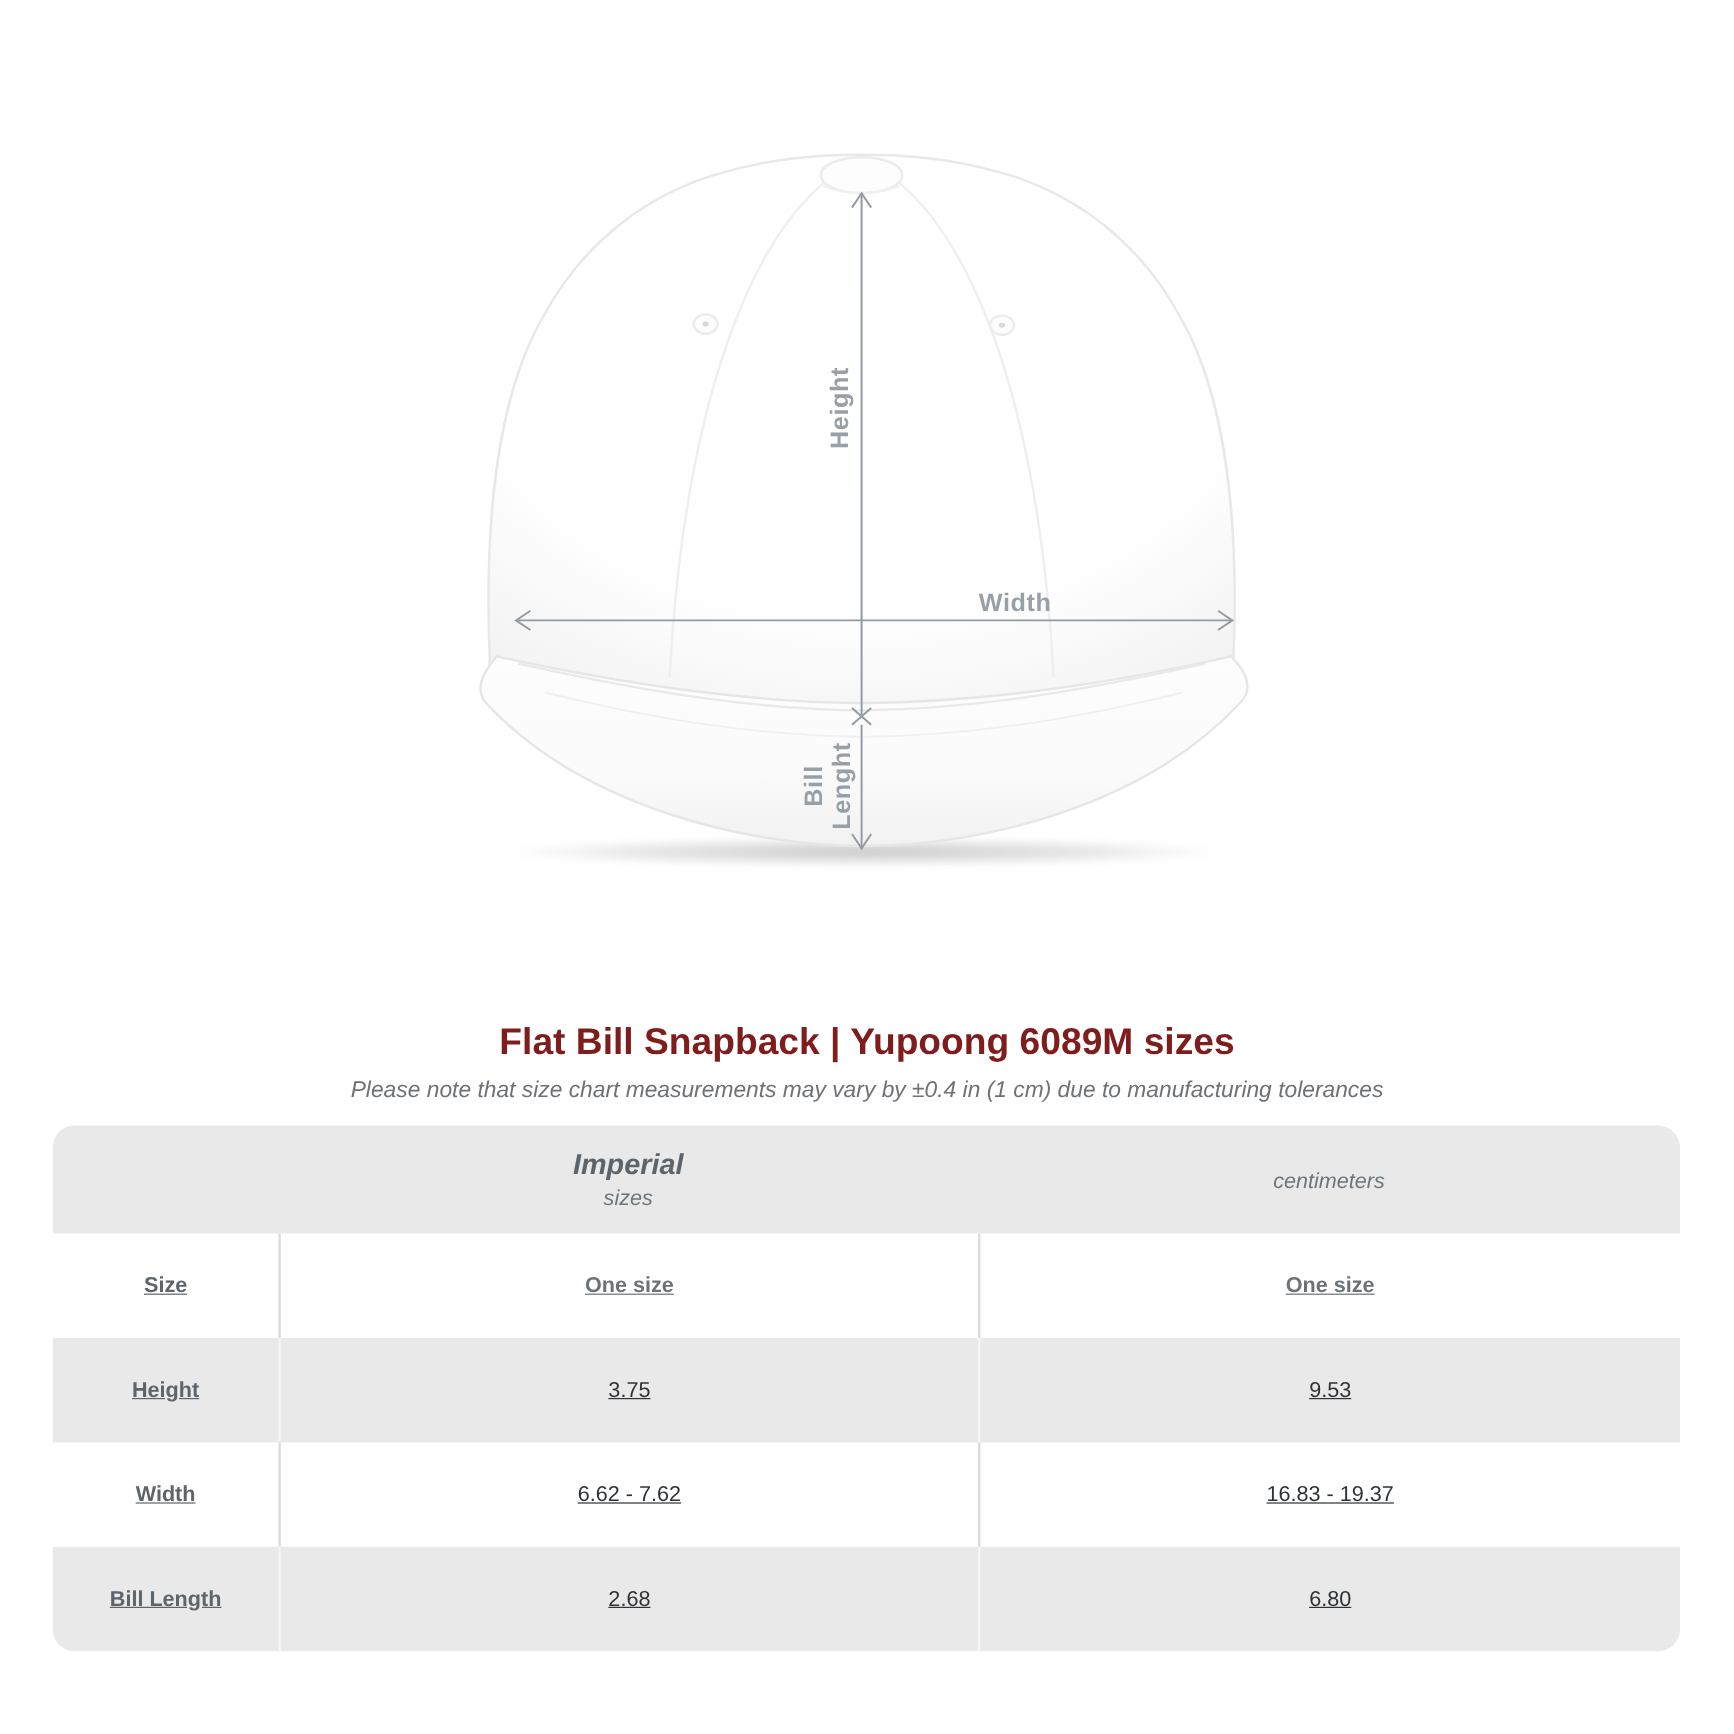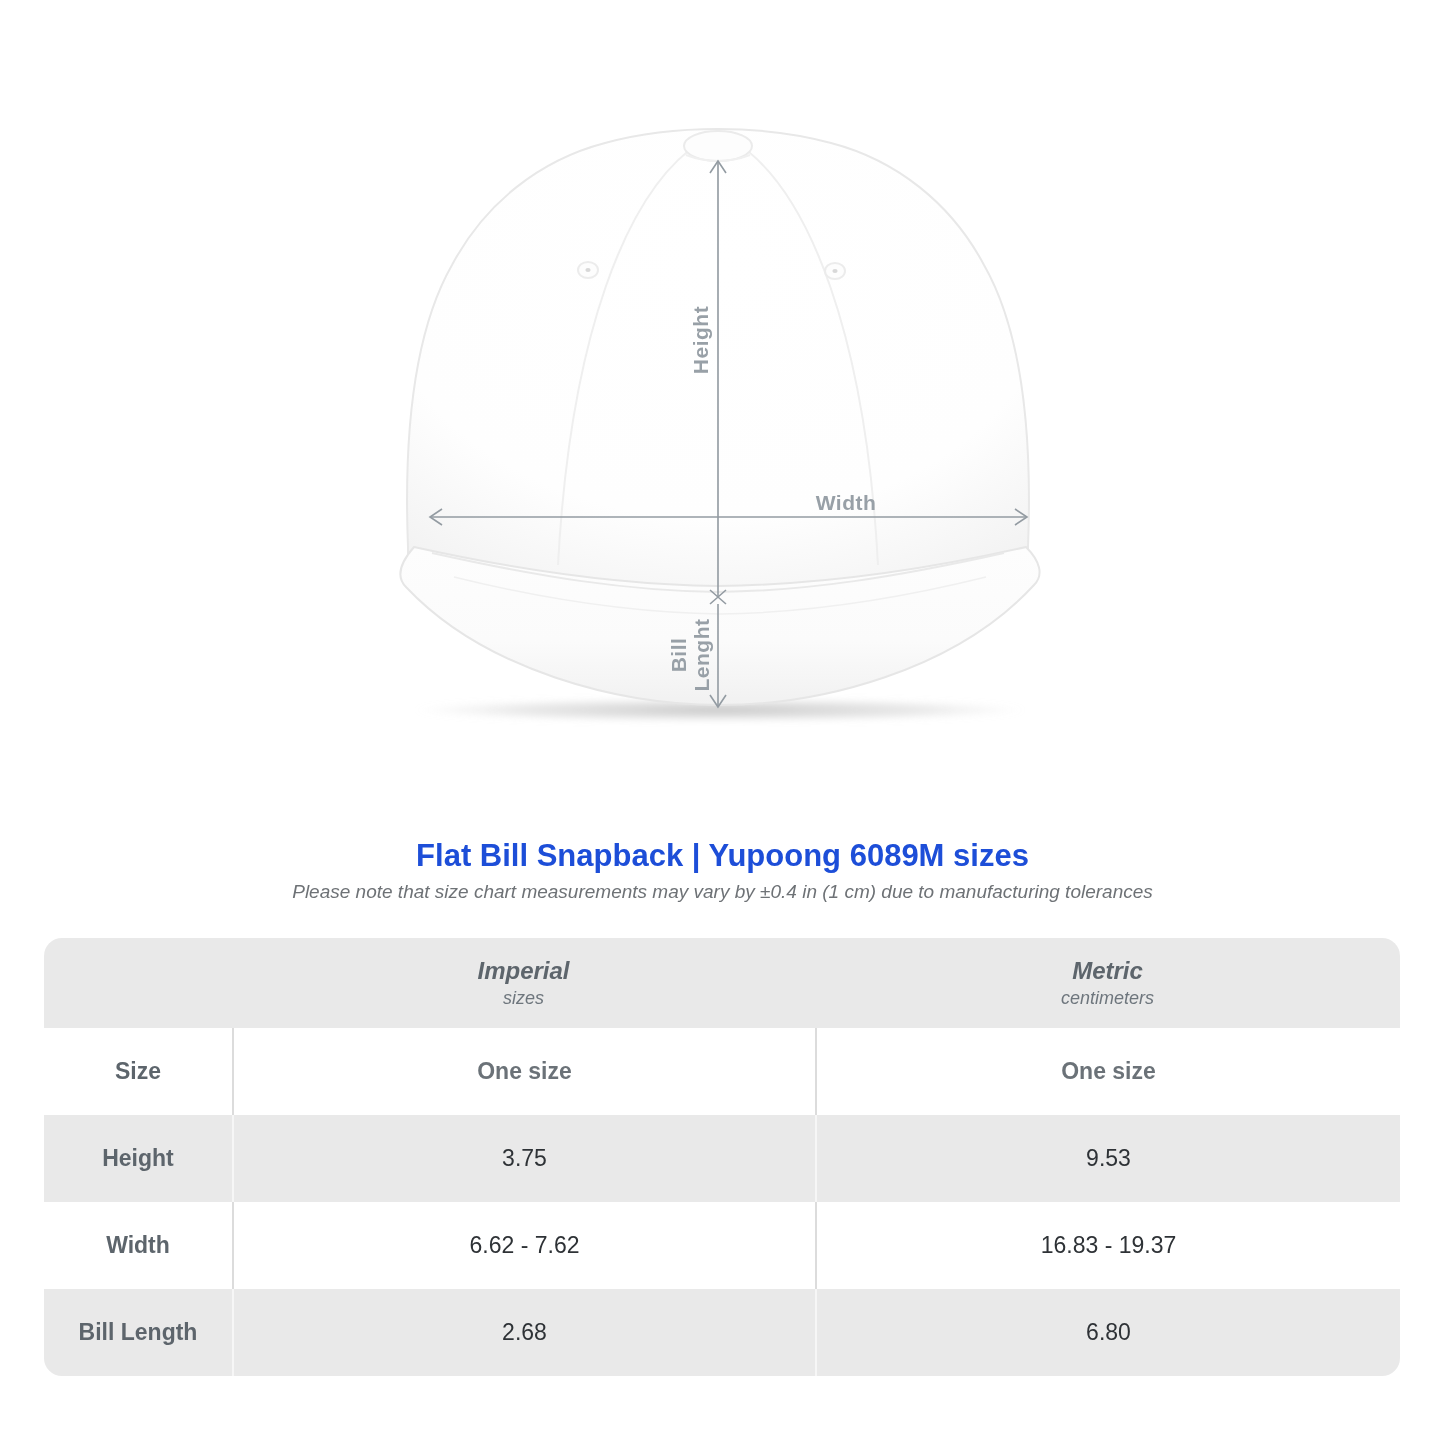--- a/index.html
+++ b/index.html
@@ -16,35 +16,35 @@
   }
   .dim-height{left:311px;top:225px;transform:translate(-50%,-50%) rotate(-90deg);}
   .dim-width{left:456px;top:388px;transform:translate(-50%,-50%);}
   .dim-bill{
     left:300px;top:540px;transform:translate(-50%,-50%) rotate(-90deg);
     text-align:center;line-height:23px;
   }
   .dim-bill span{display:block;}
   
   .heading{position:absolute;left:0;top:838px;width:100%;text-align:center;}
-  .heading h1{margin:0;font-size:31px;font-weight:bold;color:#1d4ed8;}
+  .heading h1{margin:12px;font-size:31px;font-weight:bold;color:#7f1d1d;}
   .heading p{margin:7px 16px 0;font-size:19px;font-style:italic;color:#6e7276;}
   
   .size-table{position:absolute;left:44px;top:938px;width:1356px;}
   .thead{
     display:grid;grid-template-columns:188px 583px 585px;height:90px;
     background:#e9e9e9;border-radius:18px 18px 0 0;align-items:center;
   }
   .hcol{text-align:center;}
   .hname{font-size:24px;font-weight:bold;font-style:italic;color:#5d656c;}
   .hsub{font-size:18px;font-style:italic;color:#6e767d;margin-top:3px;}
   .trow{display:grid;grid-template-columns:188px 583px 585px;height:87px;}
   .trow.alt{background:#e9e9e9;}
   .trow.last{border-radius:0 0 18px 18px;}
-  .cell{display:flex;align-items:center;justify-content:center;font-size:23px;}
+  .cell{display:flex;align-items:center;justify-content:center;font-size:18px;text-decoration:underline;}
   .cell.rlabel{font-weight:bold;color:#5d656c;}
   .cell.v{color:#2e3236;border-left:2px solid #dcdcdc;text-align:center;}
   .trow.alt .cell.v{border-left-color:#f6f6f6;}
   .cell.onesize{font-weight:bold;color:#6b7278;}
 </style>
 </head>
 <body>
 
 <div class="hat-wrap">
   <svg width="660" height="612" viewBox="0 0 660 612">
@@ -145,21 +145,20 @@
 </div>
 
 <div class="size-table">
   <div class="thead">
     <div></div>
     <div class="hcol">
       <div class="hname">Imperial</div>
       <div class="hsub">sizes</div>
     </div>
     <div class="hcol">
-      <div class="hname">Metric</div>
       <div class="hsub">centimeters</div>
     </div>
   </div>
 
   <div class="trow">
     <div class="cell rlabel">Size</div>
     <div class="cell v onesize">One size</div>
     <div class="cell v onesize">One size</div>
   </div>
 

